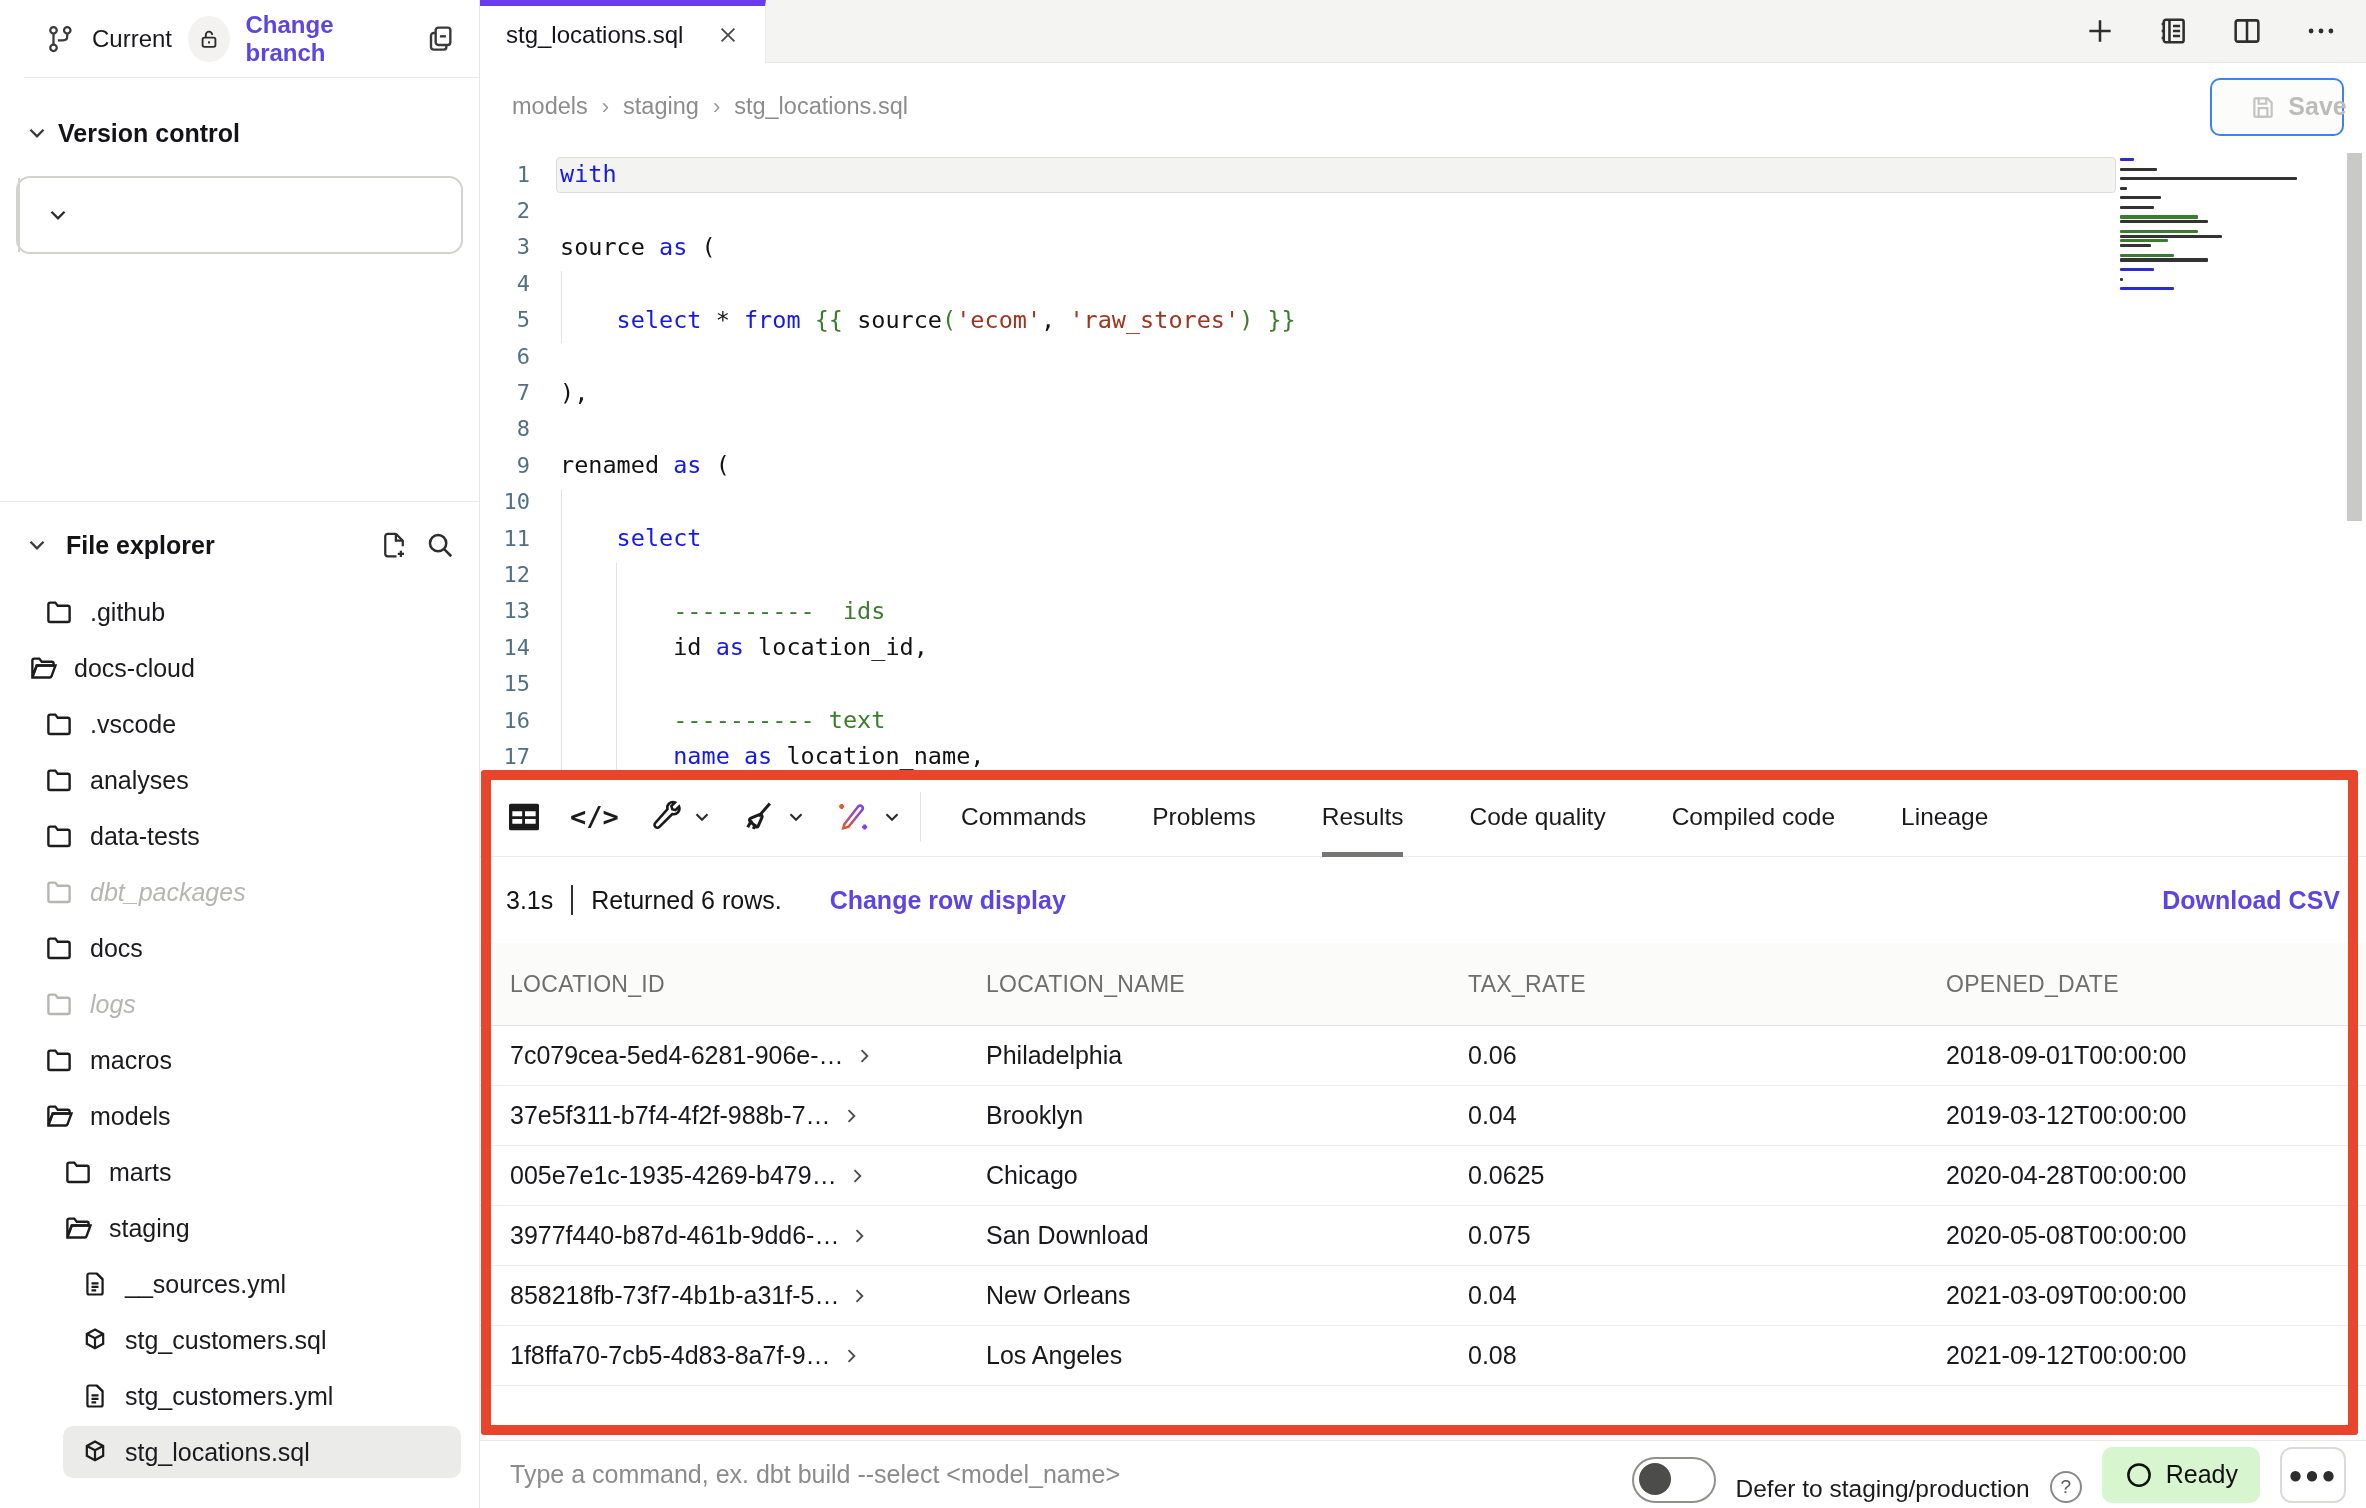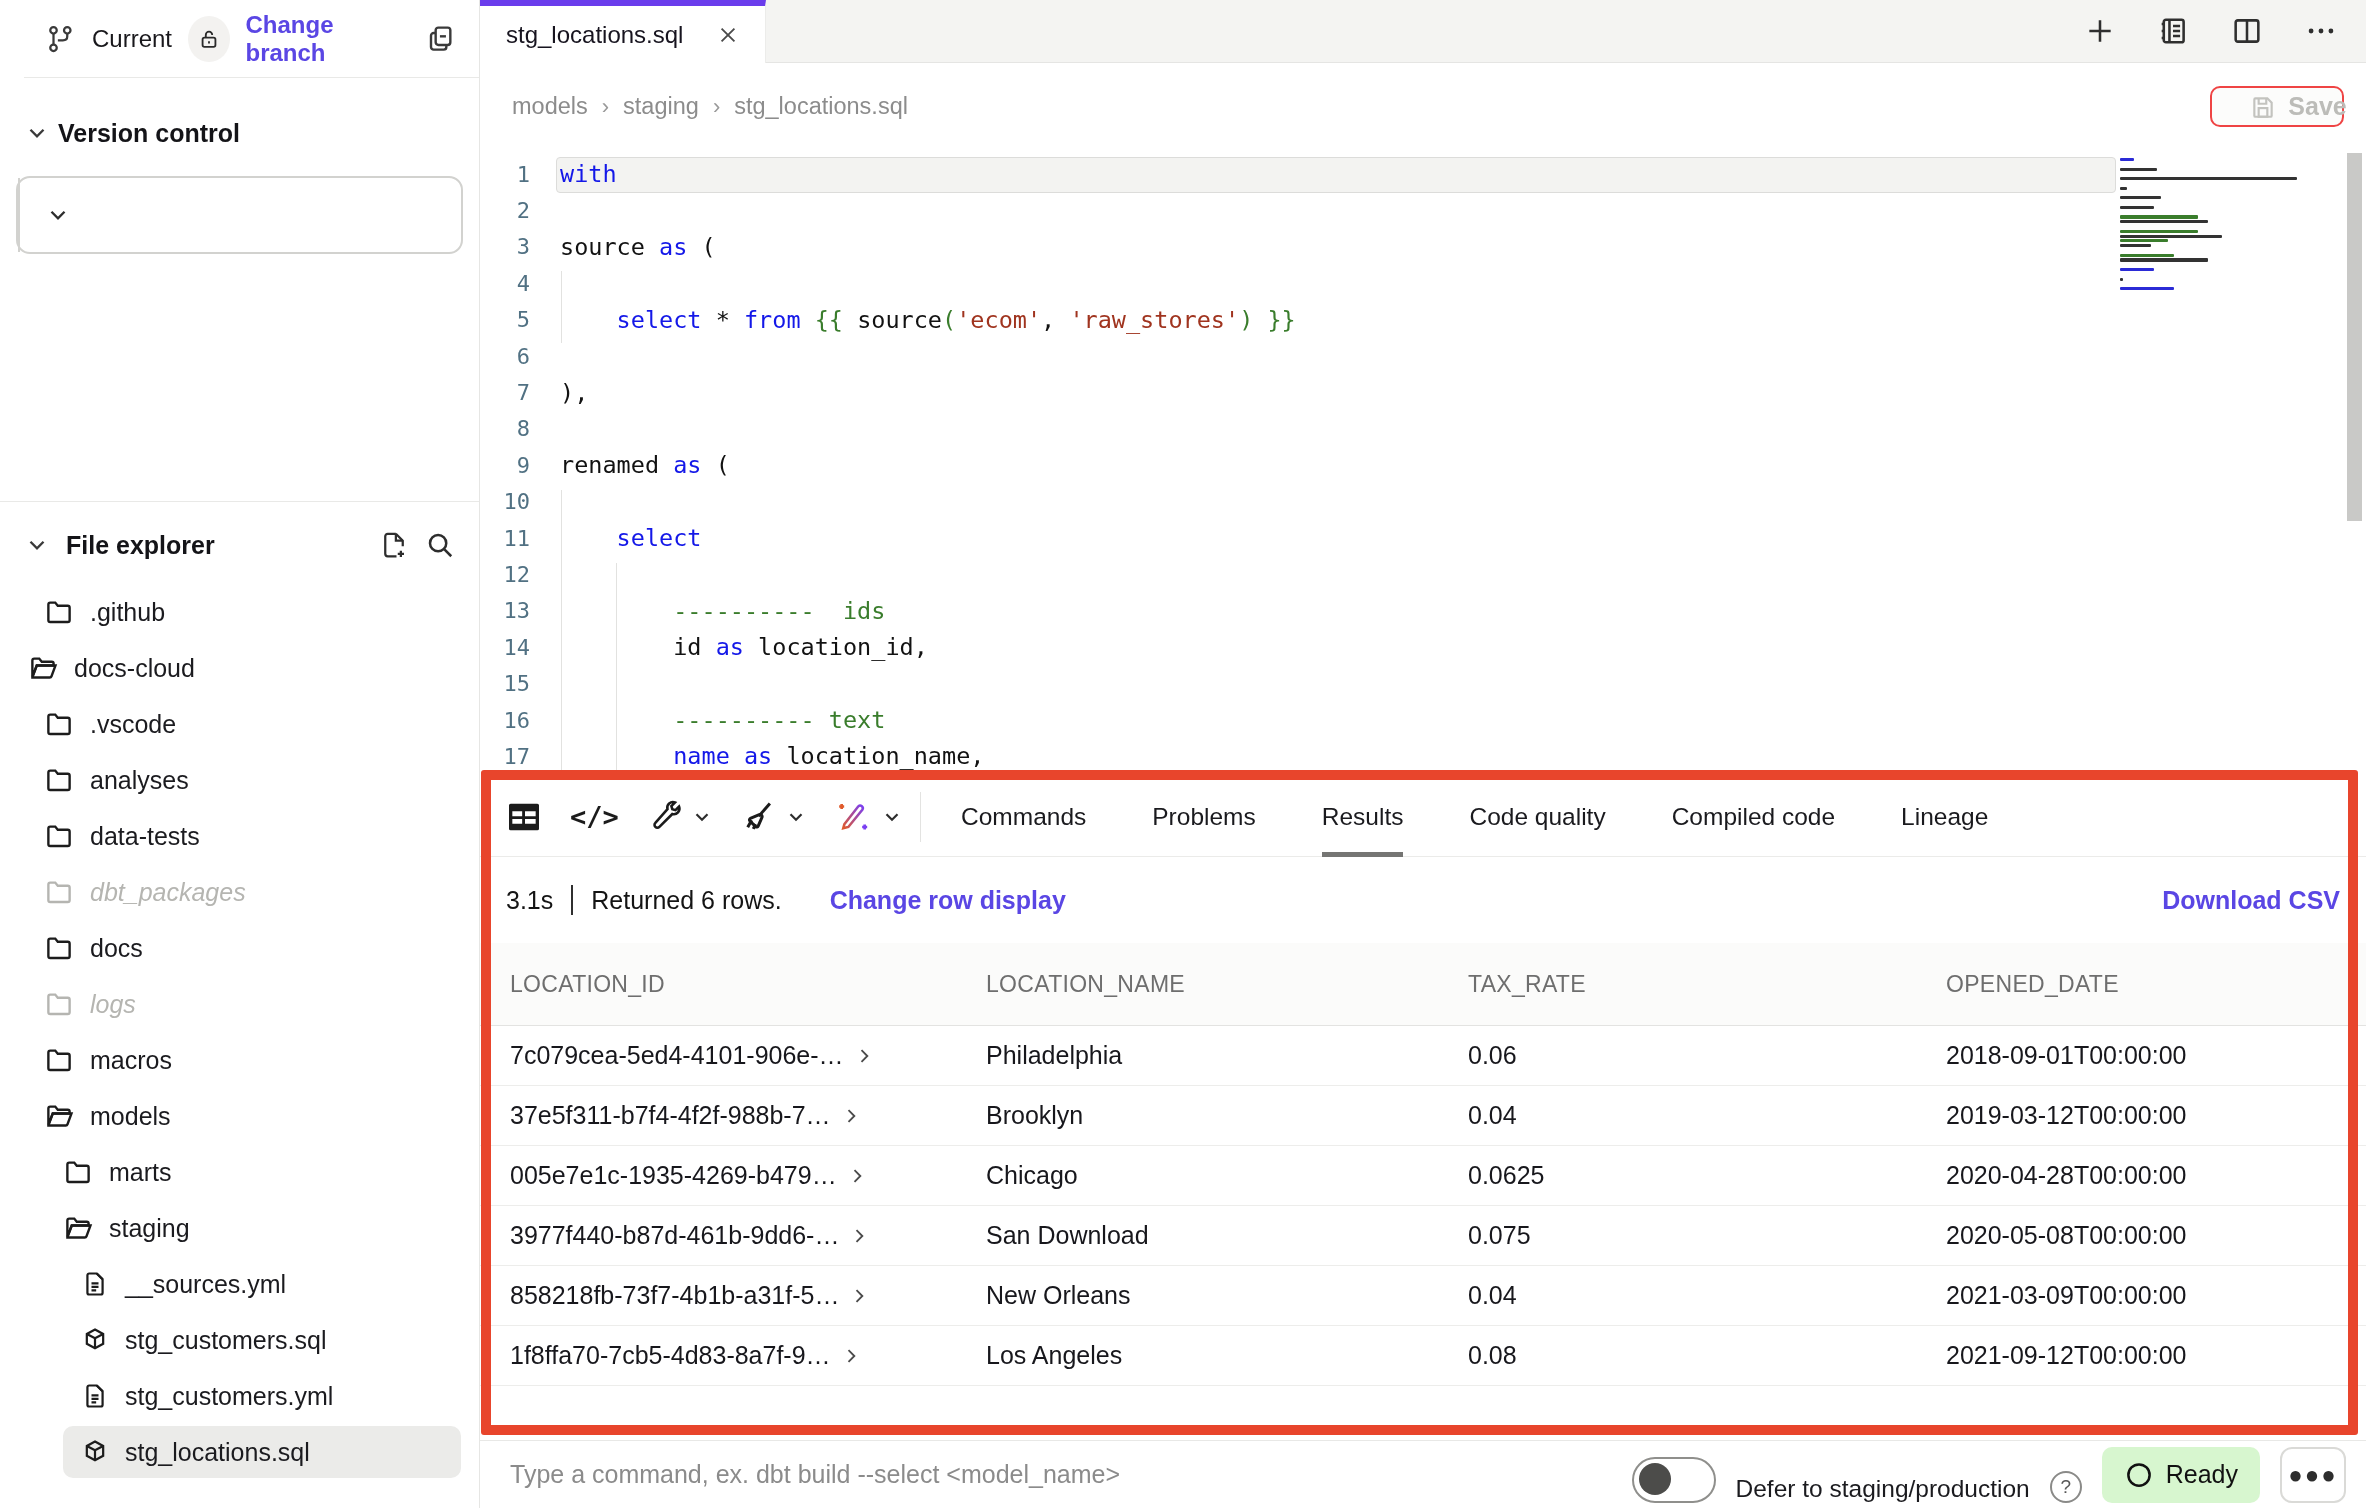--- a/index.html
+++ b/index.html
@@ -35,21 +35,21 @@
   .tabbar { height:63px; background:#f4f4f2; border-bottom:1px solid #e5e5e3; display:flex; align-items:stretch; }
   .tab { width:286px; background:#fff; border-top:6px solid #6a3cec; border-right:1px solid #ececea; display:flex; align-items:center; justify-content:space-between; padding:0 26px; margin-bottom:-1px; cursor:pointer; }
   .tab .title { font-size:24px; color:#17141f; }
   .tab-sp { flex:1; }
   .tab-icons { display:flex; align-items:center; gap:40px; padding-right:28px; }
   .tab-icons .ic { cursor:pointer; display:flex; }
 
   .crumbrow { height:87px; display:flex; align-items:center; padding-left:32px; background:#fff; }
   .crumb { display:flex; align-items:center; gap:14px; font-size:23.5px; color:#8c8c8c; }
   .crumb .sep { color:#9a9a9a; font-size:22px; }
-  .save-btn { margin-left:auto; margin-right:22px; width:134px; height:41px; border:2px solid #ef4444; border-radius:10px; background:#fcfcfb; display:flex; align-items:center; justify-content:center; gap:12px; color:#bcbcb8; font-size:25px; font-weight:600; cursor:default;padding-left:43px; }
+  .save-btn { margin-left:auto; margin-right:22px; width:134px; height:58px; border:2px solid #3b82f6; border-radius:10px; background:#fcfcfb; display:flex; align-items:center; justify-content:center; gap:12px; color:#bcbcb8; font-size:25px; font-weight:600; cursor:default;padding-left:43px; }
 
   
   .editor { position:relative; height:627px; background:#fff; overflow:hidden; }
   .cur-line-hl { position:absolute; left:76px; right:250px; top:7px; height:36px; background:#f3f3f1; border:1px solid #dcdcda; border-radius:4px; z-index:0; }
   .code-line { position:relative; z-index:1; height:36.4px; display:flex; align-items:center; }
   .gutter { width:56px; text-align:right; padding-right:6px; font-family:"DejaVu Sans Mono", monospace; font-size:22px; color:#517183; flex:none; }
   .ctext { margin-left:24px; font-family:"DejaVu Sans Mono", monospace; font-size:23.5px; white-space:pre; color:#111; }
   .tk-kw { color:#1418e8; } .tk-pl { color:#121212; } .tk-st { color:#a0341f; } .tk-co { color:#3a7d2c; } .tk-br { color:#3a7d2c; }
   #code-lines { padding-top:6px; position:relative; z-index:1; }
   .iguide { position:absolute; width:1px; background:#e2e2e0; z-index:1; }
@@ -584,21 +584,21 @@
       <div class="rtable">
         <div class="thead" id="table-head">
             <div class="hc">LOCATION_ID</div>
             <div class="hc">LOCATION_NAME</div>
             <div class="hc">TAX_RATE</div>
             <div class="hc">OPENED_DATE</div>
           </div>
         <div id="table-body">
             <div class="trow">
               <div class="idcell">
-                <span>7c079cea-5ed4-4101-906e-…</span>
+                <span>7c079cea-5ed4-6281-906e-…</span>
                 <span class="exp">
                   <svg width="20" height="20" viewBox="0 0 24 24" fill="none" stroke="#4a4a4a" stroke-width="2.2">
                     <path d="M9 5l7 7-7 7"></path>
                   </svg>
                 </span>
               </div>
               <div>Philadelphia</div>
               <div>0.06</div>
               <div>2018-09-01T00:00:00</div>
             </div>

